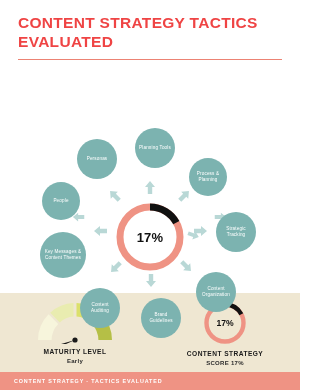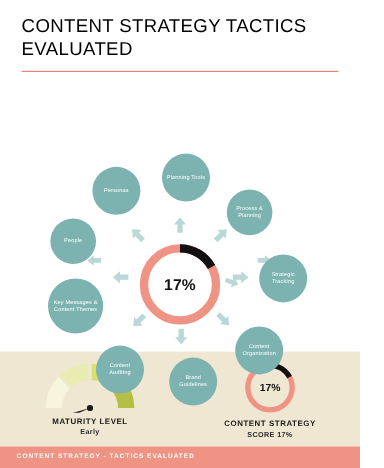--- a/index.html
+++ b/index.html
@@ -14,24 +14,24 @@
     overflow: hidden;
     position: relative;
   }
 
   
   .header {
     padding: 14px 18px 0 18px;
   }
   .header-title {
     font-size: 15.5px;
-    font-weight: normal;
+    font-weight: bold;
     letter-spacing: 0.3px;
     line-height: 1.22;
-    color: #000000;
+    color: #ef4444;
     margin: 0;
     text-transform: uppercase;
   }
   .header-rule {
     margin-top: 7px;
     height: 1.5px;
     background: #ec8374;
     width: 100%;
   }
 

